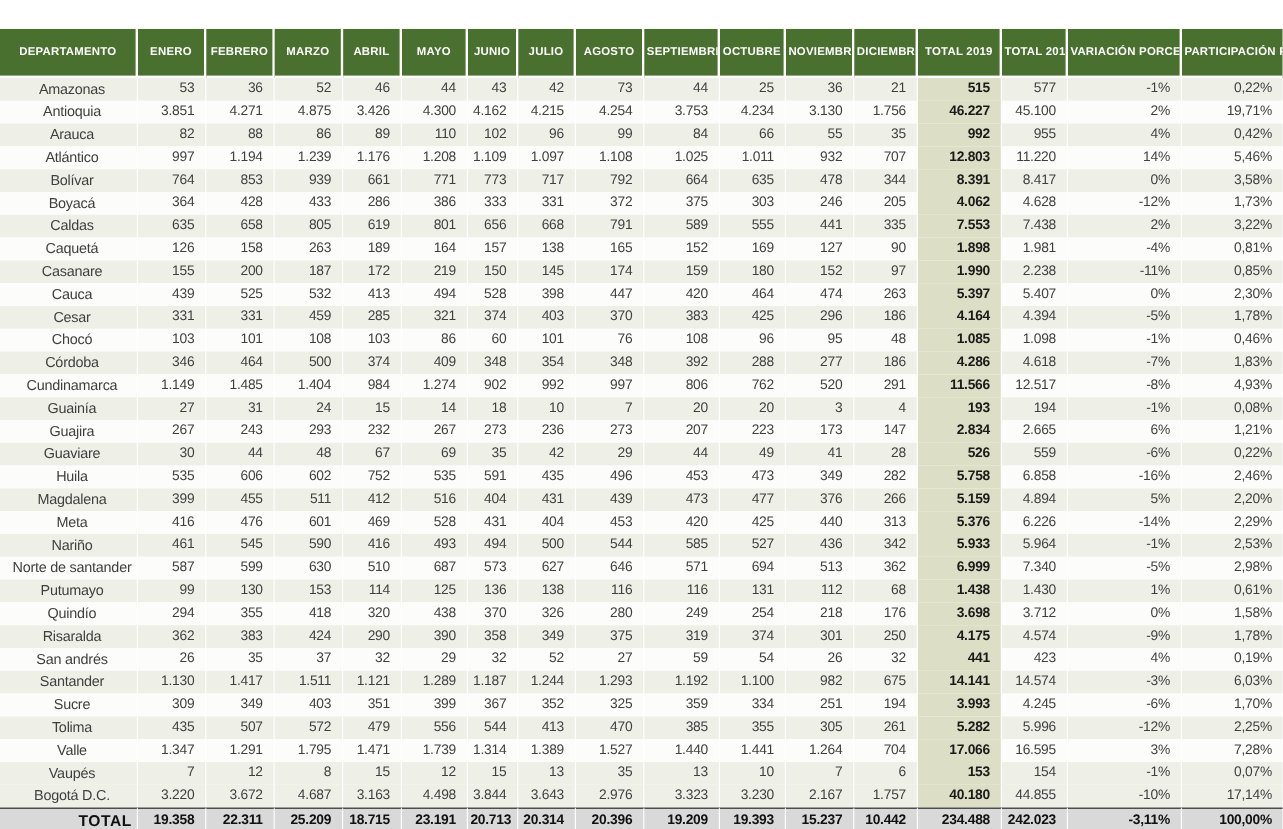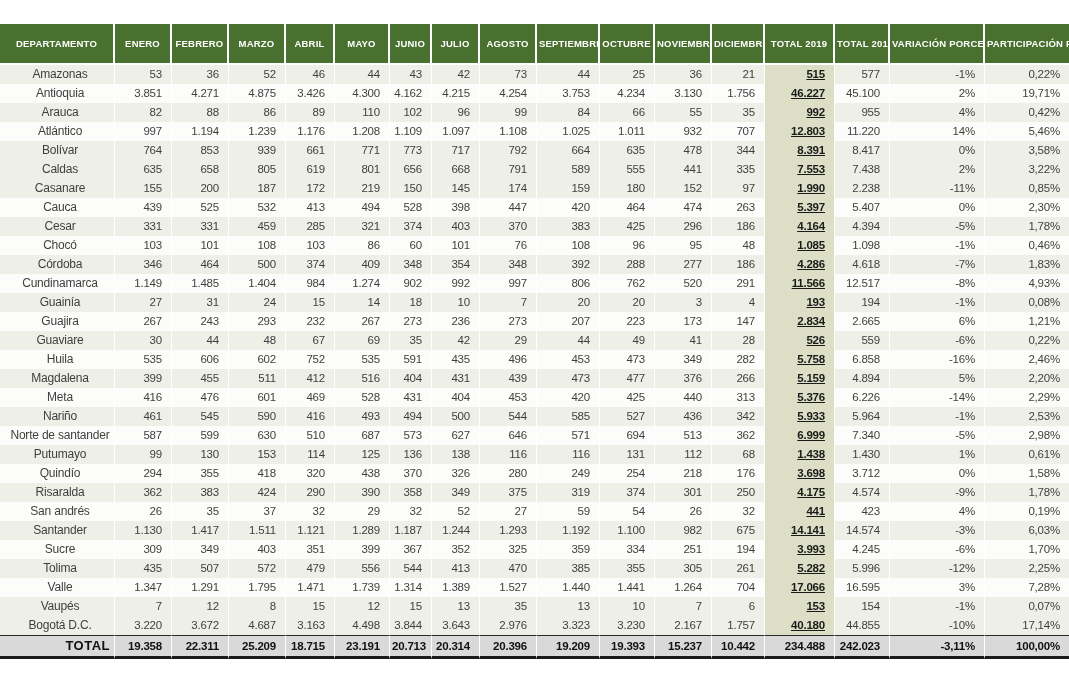--- a/index.html
+++ b/index.html
@@ -61,21 +61,20 @@
     text-align: center;
     padding: 0 2px 0 8px;
     font-size: 12px;
   }
   tbody tr.odd td  { background: #eef0e8; }
   tbody tr.even td { background: #fcfdfa; }
   tbody td.t2019 {
     background: #dcdfc5 !important;
     font-weight: bold;
     color: #1a1a1a;
-    text-decoration: underline;
   }
   tbody tr.total-row td {
     background: #d9d9d9 !important;
     font-weight: bold;
     color: #111111;
     border-top: 1px solid #2b2b2b;
     border-bottom: 3px solid #1a1a1a;
     height: 21px;
     line-height: 20px;
   }
@@ -224,38 +223,76 @@
           <td>792</td>
           <td>664</td>
           <td>635</td>
           <td>478</td>
           <td>344</td>
           <td class="t2019">8.391</td>
           <td>8.417</td>
           <td>0%</td>
           <td>3,58%</td>
         </tr>
+        <tr class="even">
+          <td class="dept">Boyacá</td>
+          <td>364</td>
+          <td>428</td>
+          <td>433</td>
+          <td>286</td>
+          <td>386</td>
+          <td>333</td>
+          <td>331</td>
+          <td>372</td>
+          <td>375</td>
+          <td>303</td>
+          <td>246</td>
+          <td>205</td>
+          <td class="t2019">4.062</td>
+          <td>4.628</td>
+          <td>-12%</td>
+          <td>1,73%</td>
+        </tr>
         <tr class="odd">
           <td class="dept">Caldas</td>
           <td>635</td>
           <td>658</td>
           <td>805</td>
           <td>619</td>
           <td>801</td>
           <td>656</td>
           <td>668</td>
           <td>791</td>
           <td>589</td>
           <td>555</td>
           <td>441</td>
           <td>335</td>
           <td class="t2019">7.553</td>
           <td>7.438</td>
           <td>2%</td>
           <td>3,22%</td>
+        </tr>
+        <tr class="even">
+          <td class="dept">Caquetá</td>
+          <td>126</td>
+          <td>158</td>
+          <td>263</td>
+          <td>189</td>
+          <td>164</td>
+          <td>157</td>
+          <td>138</td>
+          <td>165</td>
+          <td>152</td>
+          <td>169</td>
+          <td>127</td>
+          <td>90</td>
+          <td class="t2019">1.898</td>
+          <td>1.981</td>
+          <td>-4%</td>
+          <td>0,81%</td>
         </tr>
         <tr class="odd">
           <td class="dept">Casanare</td>
           <td>155</td>
           <td>200</td>
           <td>187</td>
           <td>172</td>
           <td>219</td>
           <td>150</td>
           <td>145</td>

